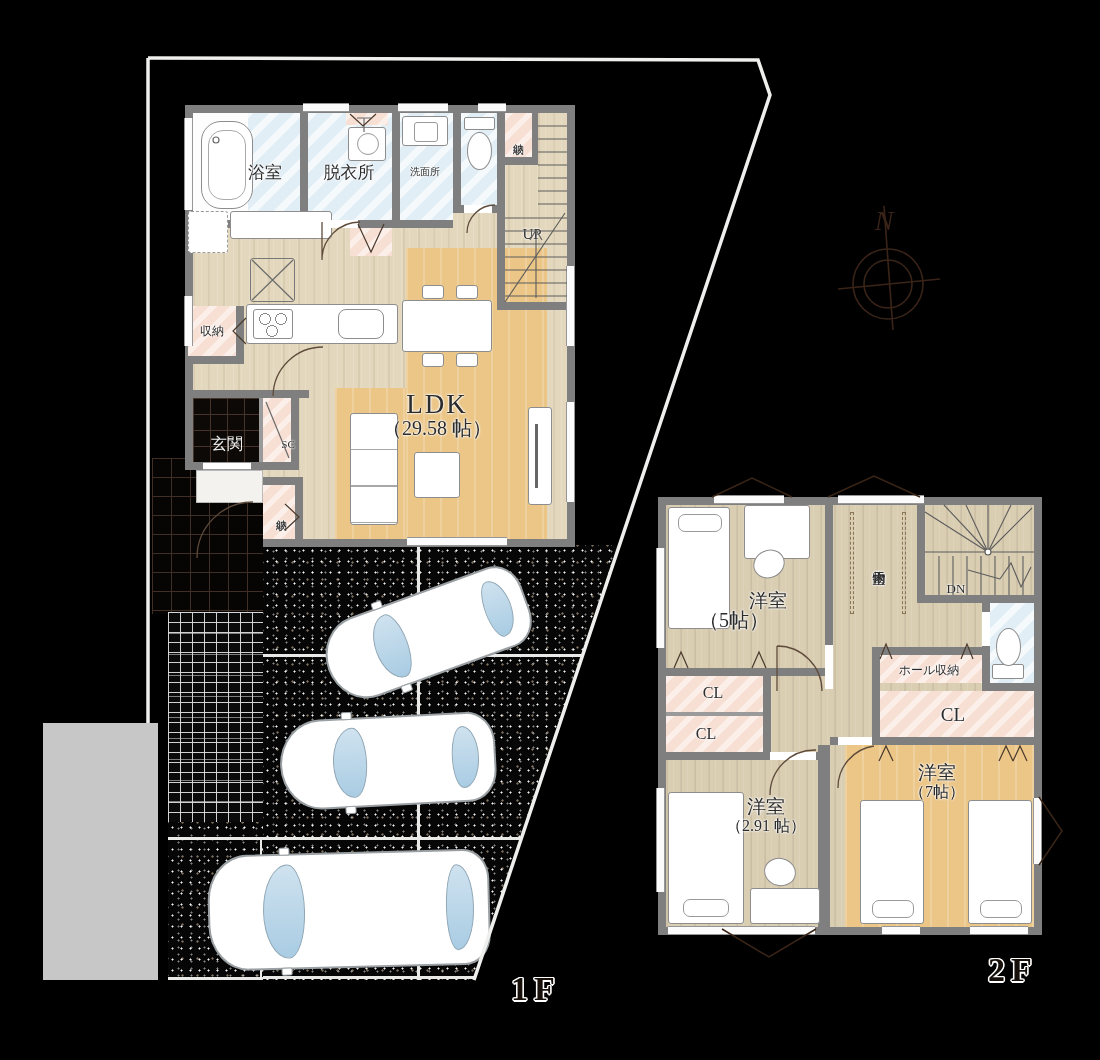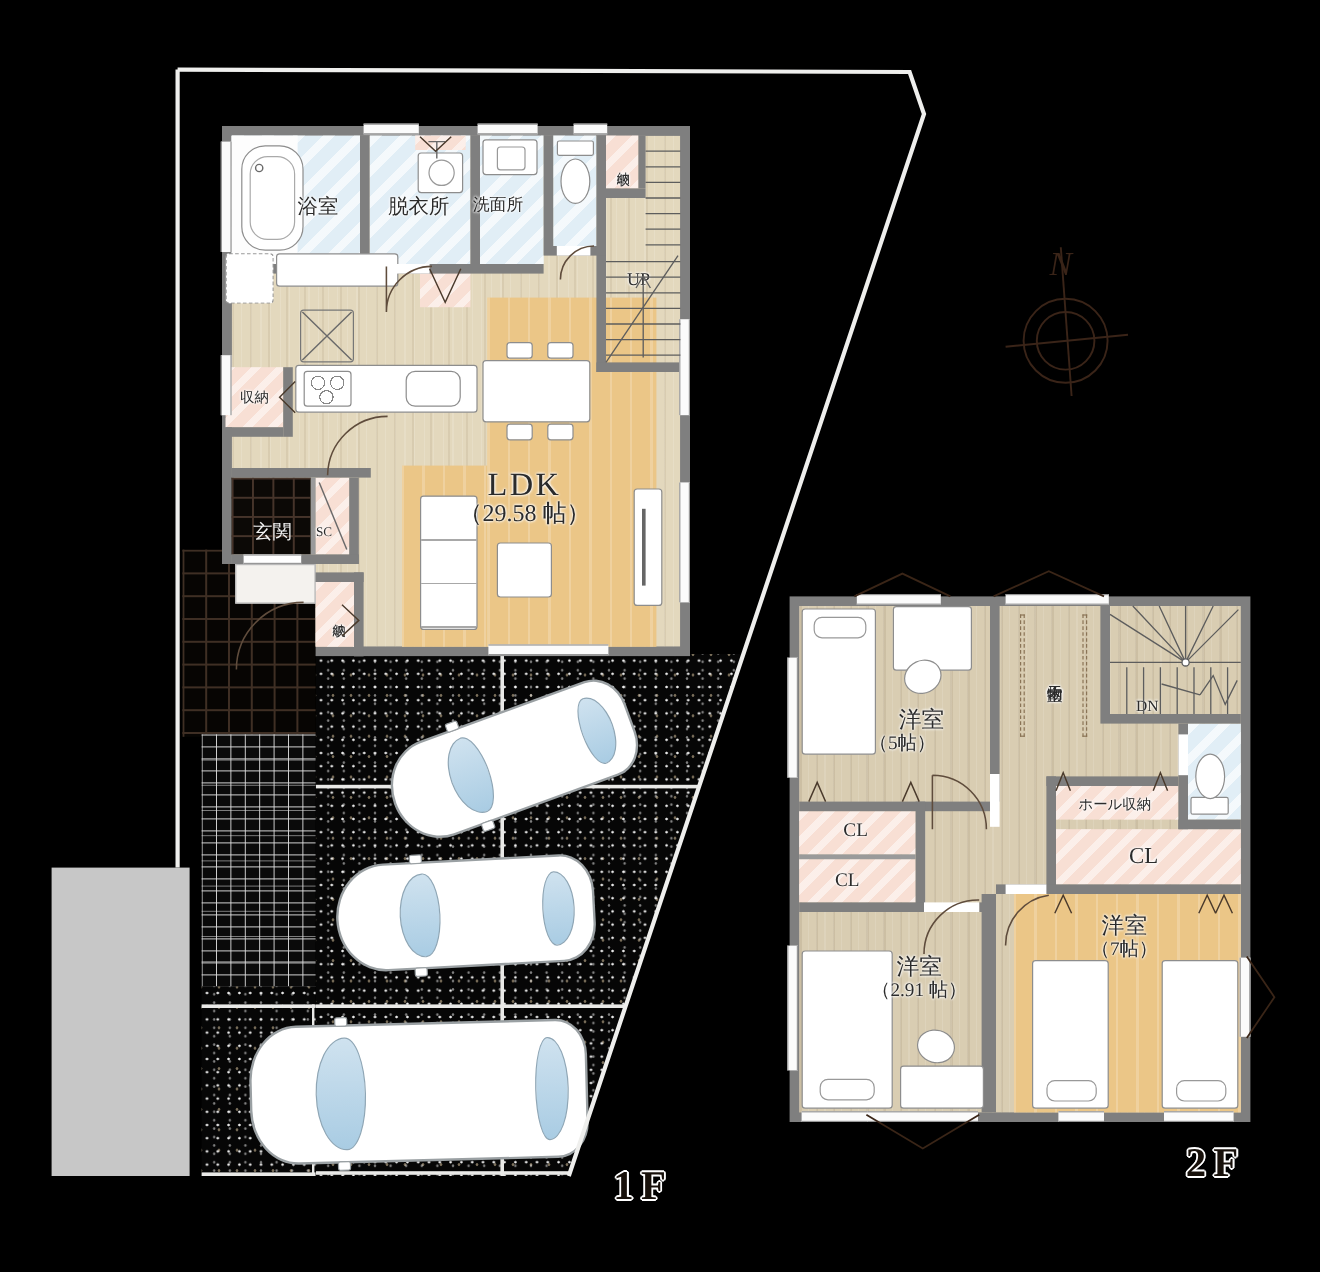--- a/index.html
+++ b/index.html
@@ -176,26 +176,26 @@
   <div class="winv" style="left:184px;top:296px;width:9px;height:50px;"></div>
   <div class="winv" style="left:566px;top:266px;width:9px;height:80px;"></div>
   <div class="winv" style="left:566px;top:402px;width:9px;height:100px;"></div>
   <div class="winh" style="left:407px;top:537px;width:100px;height:9px;"></div>
   <div class="winh" style="left:203px;top:462px;width:48px;height:8px;background:#fff;"></div>
   <div class="winh" style="left:318px;top:220px;width:40px;height:8px;background:#fff;border:none;"></div>
   <div class="winv" style="left:464px;top:205px;width:28px;height:8px;background:#fff;border:none;"></div>
 
   <div class="lbl" style="left:265px;top:172px;font-size:17px;">浴室</div>
   <div class="lbl" style="left:349px;top:172px;font-size:17px;">脱衣所</div>
-  <div class="lbl" style="left:415px;top:172px;font-size:14px;">洗面所</div>
+  <div class="lbl" style="left:425px;top:172px;font-size:10px;">洗面所</div>
   <div class="lbl vlbl" style="left:518px;top:135px;font-size:11px;">収納</div>
   <div class="lbl" style="left:532px;top:234px;font-size:15px;">UP</div>
   <div class="lbl" style="left:212px;top:331px;font-size:12px;">収納</div>
   <div class="lbl" style="left:227px;top:444px;font-size:16px;color:#f2f2f2;text-shadow:none;">玄関</div>
-  <div class="lbl" style="left:270px;top:444px;font-size:11px;">SC</div>
+  <div class="lbl" style="left:288px;top:444px;font-size:11px;">SC</div>
   <div class="lbl vlbl" style="left:281px;top:511px;font-size:11px;">収納</div>
   <div class="lbl" style="left:437px;top:404px;font-size:27px;letter-spacing:2px;">LDK</div>
   <div class="lbl" style="left:437px;top:428px;font-size:20px;">（29.58 帖）</div>
 
   <div class="a" style="left:658px;top:497px;width:384px;height:438px;background:#7f7f7f;"></div>
   <div class="a floor2f" style="left:666px;top:505px;width:368px;height:422px;"></div>
   <div class="a orange" style="left:845px;top:745px;width:189px;height:182px;"></div>
 
   <div class="a wet" style="left:990px;top:603px;width:44px;height:80px;"></div>
   <div class="a pink" style="left:880px;top:655px;width:102px;height:28px;"></div>
@@ -247,21 +247,21 @@
   <div class="winh" style="left:668px;top:926px;width:56px;height:9px;"></div>
   <div class="winh" style="left:723px;top:926px;width:92px;height:9px;"></div>
   <div class="winh" style="left:882px;top:926px;width:38px;height:9px;"></div>
   <div class="winh" style="left:970px;top:926px;width:58px;height:9px;"></div>
   <div class="winv" style="left:825px;top:645px;width:8px;height:44px;background:#fff;border:none;"></div>
   <div class="winh" style="left:770px;top:752px;width:46px;height:8px;background:#fff;border:none;"></div>
   <div class="winh" style="left:838px;top:737px;width:34px;height:8px;background:#fff;border:none;"></div>
   <div class="winv" style="left:982px;top:612px;width:8px;height:34px;background:#fff;border:none;"></div>
 
   <div class="lbl" style="left:768px;top:600px;font-size:19px;">洋室</div>
-  <div class="lbl" style="left:752px;top:620px;font-size:16px;">（5帖）</div>
+  <div class="lbl" style="left:734px;top:620px;font-size:20px;">（5帖）</div>
   <div class="lbl vlbl" style="left:879px;top:561px;font-size:13px;">室内物干</div>
   <div class="lbl" style="left:956px;top:588px;font-size:13px;">DN</div>
   <div class="lbl" style="left:929px;top:670px;font-size:12px;">ホール収納</div>
   <div class="lbl" style="left:953px;top:714px;font-size:19px;">CL</div>
   <div class="lbl" style="left:713px;top:693px;font-size:16px;">CL</div>
   <div class="lbl" style="left:706px;top:734px;font-size:16px;">CL</div>
   <div class="lbl" style="left:766px;top:806px;font-size:19px;">洋室</div>
   <div class="lbl" style="left:766px;top:826px;font-size:16px;">（2.91 帖）</div>
   <div class="lbl" style="left:937px;top:772px;font-size:19px;">洋室</div>
   <div class="lbl" style="left:937px;top:792px;font-size:16px;">（7帖）</div>

